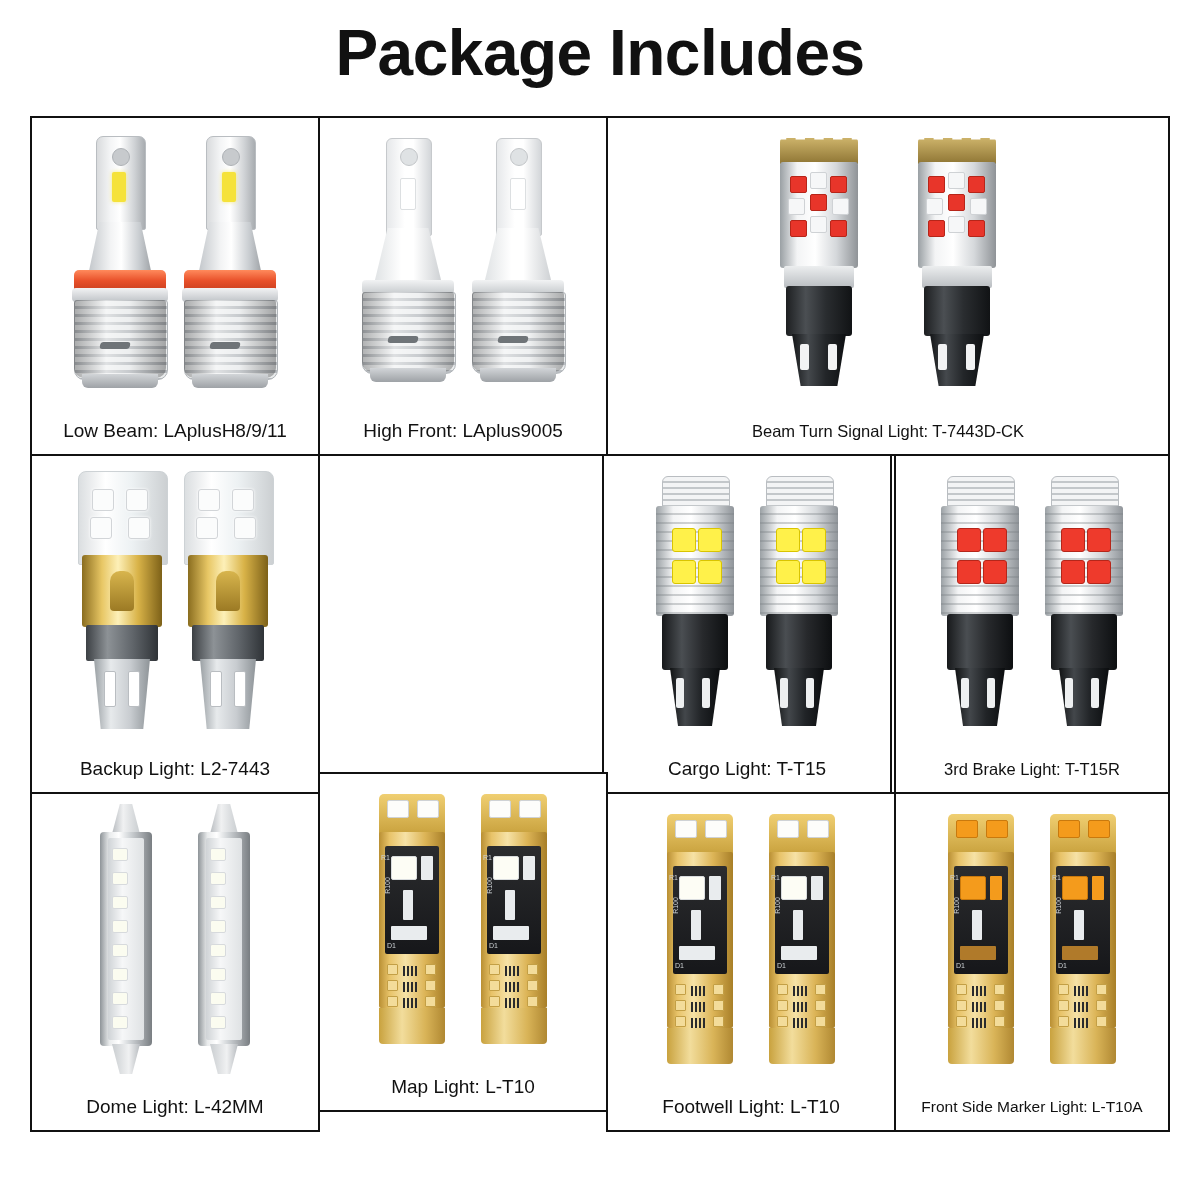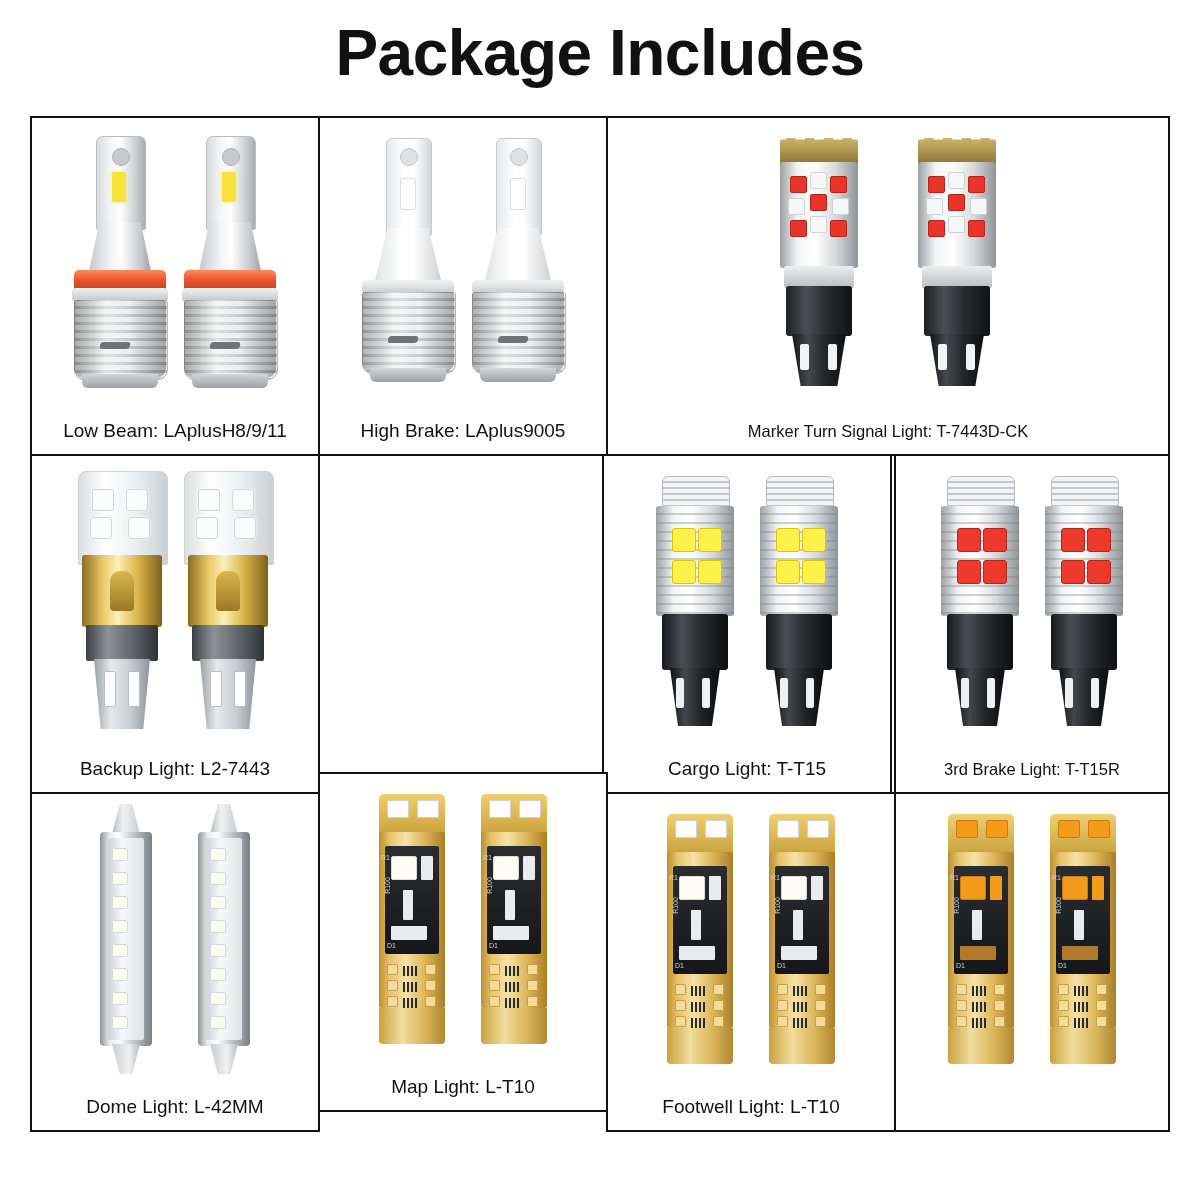--- a/index.html
+++ b/index.html
@@ -383,21 +383,21 @@
             <div class="topnotch"></div>
             <div class="chipwin"></div>
           <div class="neck"></div>
             <div class="ring2"></div>
           <div class="heatsink"></div>
             <div class="hsshade"></div>
             <div class="slot"></div>
             <div class="base"></div>
         </div>
       </div>
-      <div class="caption">High Brake: LAplus9005</div>
+      <div class="caption">High Front: LAplus9005</div>
     </div>
 
     <div class="cell" style="left:576px;top:0px;width:564px;height:340px;">
       <div class="art" style="gap:52px;">
         <div class="t7443 bulb">
           <div class="crown"></div>
             <div class="body"></div>
           <div class="chip red" style="left:14px;top:38px;"></div>
           <div class="chip" style="left:34px;top:34px;"></div>
           <div class="chip red" style="left:54px;top:38px;"></div>
@@ -425,21 +425,21 @@
           <div class="chip red" style="left:14px;top:82px;"></div>
           <div class="chip" style="left:34px;top:78px;"></div>
           <div class="chip red" style="left:54px;top:82px;"></div>
           <div class="mid"></div>
             <div class="blk"></div>
             <div class="wedge"></div>
           <div class="wslot" style="left:24px;"></div>
           <div class="wslot" style="left:52px;"></div>
         </div>
       </div>
-      <div class="caption small">Marker Turn Signal Light: T-7443D-CK</div>
+      <div class="caption small">Beam Turn Signal Light: T-7443D-CK</div>
     </div>
 
     <div class="cell" style="left:0px;top:338px;width:290px;height:340px;">
       <div class="art" style="gap:14px;">
         <div class="l27443 bulb">
           <div class="dome"></div>
           <div class="chip" style="left:16px;top:18px;"></div>
           <div class="chip" style="left:50px;top:18px;"></div>
           <div class="chip" style="left:14px;top:46px;"></div>
           <div class="chip" style="left:52px;top:46px;"></div>
@@ -722,16 +722,17 @@
           <div class="pad" style="left:18px;top:202px;"></div>
           <div class="pad" style="left:56px;top:170px;"></div>
           <div class="pad" style="left:56px;top:186px;"></div>
           <div class="pad" style="left:56px;top:202px;"></div>
           <div class="zig" style="left:34px;top:172px;"></div>
           <div class="zig" style="left:34px;top:188px;"></div>
           <div class="zig" style="left:34px;top:204px;"></div>
           <div class="footwhite"></div>
         </div>
       </div>
+      <div class="caption xsmall">Front Side Marker Light: L-T10A</div>
     </div>
 
   </div>
 </div>
 
 </body></html>

